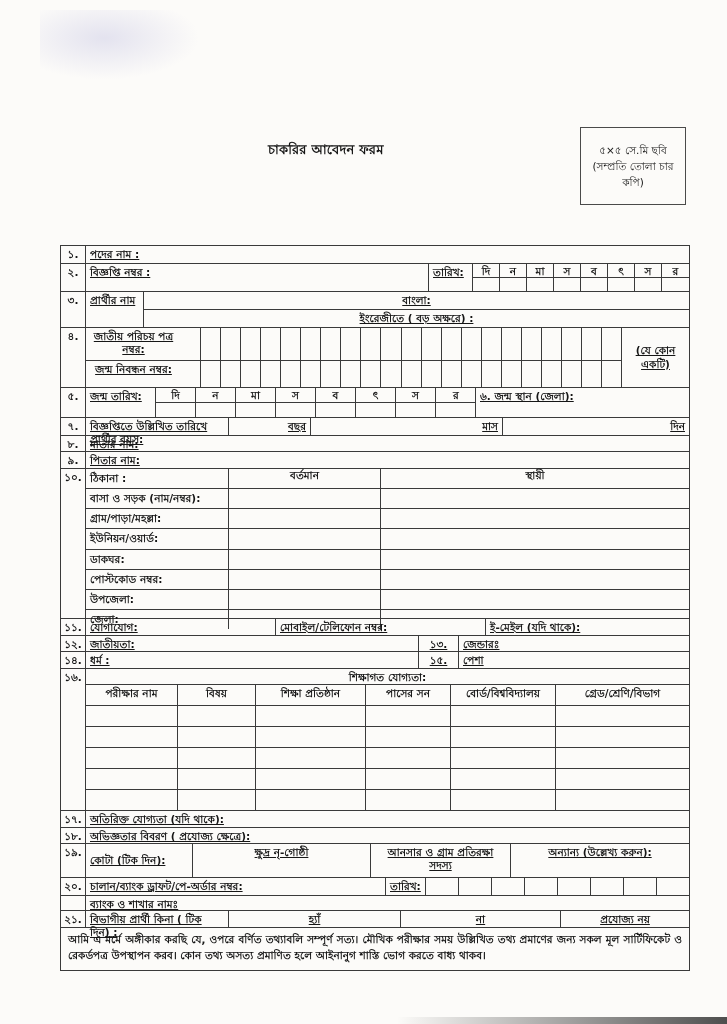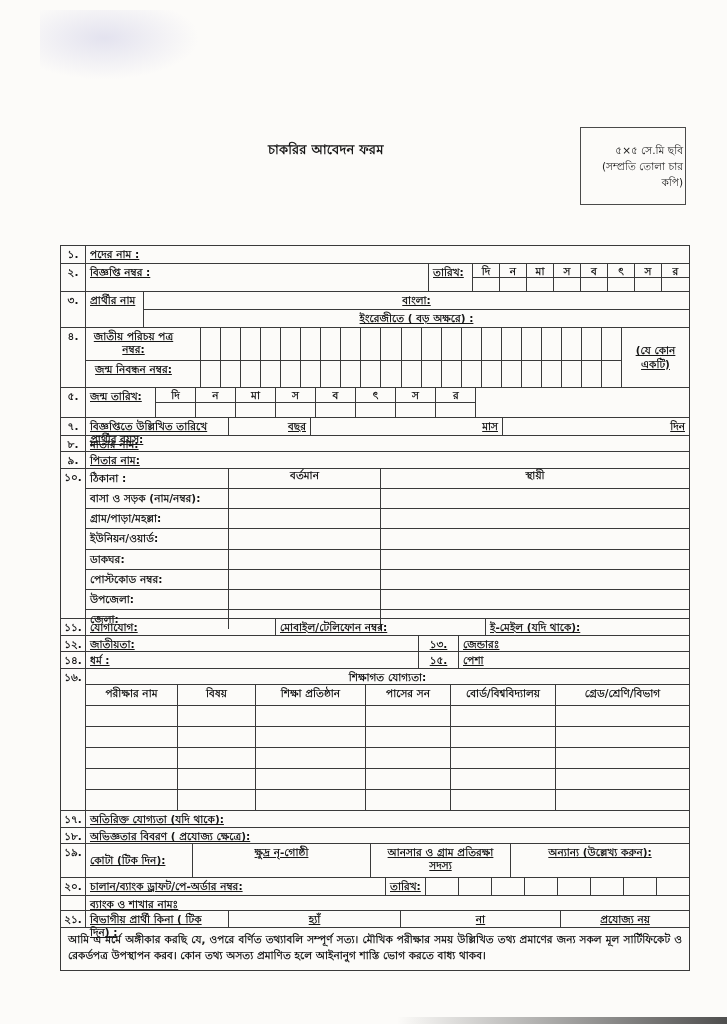--- a/index.html
+++ b/index.html
@@ -25,21 +25,21 @@
     background:linear-gradient(to right, rgba(50,50,50,0), rgba(35,35,35,.8));
     pointer-events:none;
   }
   .title{
     position:absolute;left:268px;top:140px;
     font-size:13px;font-weight:700;letter-spacing:.2px;
   }
   .photo-box{
     position:absolute;left:580px;top:127px;width:106px;height:78px;
     border:1px solid #4a4a4a;
-    display:flex;align-items:center;justify-content:center;text-align:right;
+    display:flex;align-items:center;justify-content:center;text-align:center;
     font-size:10.5px;line-height:1.55;padding:2px;box-sizing:border-box;font-weight:500;
   }
   
   .form{
     position:absolute;left:60px;top:245px;width:630px;
     border:1px solid #3a3a3a;
     box-sizing:border-box;
     font-size:10.5px;font-weight:600;line-height:1.25;
   }
   .form *{box-sizing:border-box;}
@@ -256,20 +256,21 @@
             </div>
           <div class="dcell">
               <div class="dtop">স</div>
               <div class="dbot"></div>
             </div>
           <div class="dcell">
               <div class="dtop">র</div>
               <div class="dbot"></div>
             </div>
         </div>
+      <div class="cell fill nob">৬. জন্ম স্থান (জেলা):</div>
     </div>
 
     <div class="row" style="height:18px">
       <div class="num">৭.</div>
       <div class="cell" style="width:143px;flex:0 0 143px">বিজ্ঞপ্তিতে উল্লিখিত তারিখে প্রার্থীর বয়স:</div>
       <div class="cell rt" style="width:82px;flex:0 0 82px">বছর</div>
       <div class="cell rt" style="width:192px;flex:0 0 192px">মাস</div>
       <div class="cell rt fill nob">দিন</div>
     </div>
 

